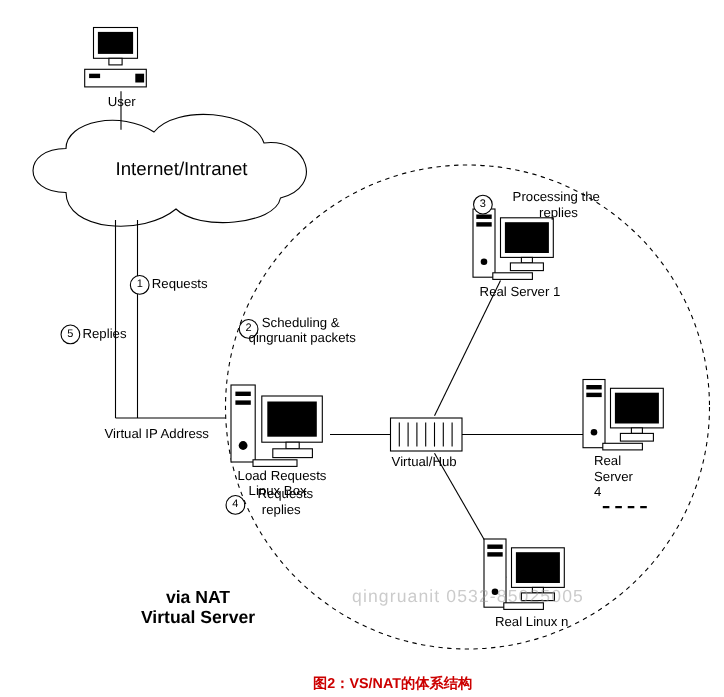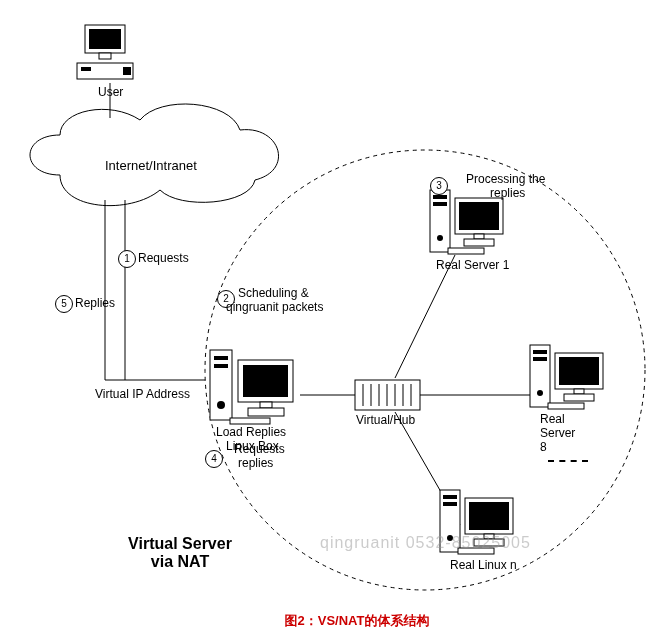--- a/index.html
+++ b/index.html
@@ -101,52 +101,52 @@
     <circle cx="10" cy="48" r="3" fill="#000"></circle>
     <rect x="25" y="8" width="48" height="36" fill="#fff" stroke="#000"></rect>
     <rect x="29" y="12" width="40" height="28" fill="#000"></rect>
     <rect x="44" y="44" width="10" height="5" fill="#fff" stroke="#000"></rect>
     <rect x="34" y="49" width="30" height="7" fill="#fff" stroke="#000"></rect>
     <rect x="18" y="58" width="36" height="6" fill="#fff" stroke="#000"></rect>
   </g>
 </svg>
 
 <div class="label" style="left:98px; top:85px">User</div>
-<div class="label" style="left:105px; top:158px; font-size:13px">Internet/Intranet</div>
+<div class="label" style="left:105px; top:144px; font-size:17px">Internet/Intranet</div>
 
 <div class="circnum" style="left:118px; top:250px">1</div>
 <div class="label" style="left:138px; top:251px">Requests</div>
 
 <div class="circnum" style="left:55px; top:295px">5</div>
 <div class="label" style="left:75px; top:296px">Replies</div>
 
 <div class="circnum" style="left:217px; top:290px">2</div>
 <div class="label" style="left:238px; top:286px">Scheduling &amp;</div>
 <div class="label" style="left:226px; top:300px">qingruanit packets</div>
 
 <div class="circnum" style="left:430px; top:177px">3</div>
 <div class="label" style="left:466px; top:172px">Processing the</div>
 <div class="label" style="left:490px; top:186px">replies</div>
 
 <div class="circnum" style="left:205px; top:450px">4</div>
 <div class="label" style="left:234px; top:442px">Requests</div>
 <div class="label" style="left:238px; top:456px">replies</div>
 
 <div class="label" style="left:95px; top:387px">Virtual IP Address</div>
-<div class="label" style="left:216px; top:425px">Load Replies</div>
+<div class="label" style="left:216px; top:425px">Load Requests</div>
 <div class="label" style="left:226px; top:439px">Linux Box</div>
 <div class="label" style="left:356px; top:413px">Virtual/Hub</div>
 <div class="label" style="left:436px; top:258px">Real Server 1</div>
-<div class="label" style="left:540px; top:412px">Real Server 8</div>
+<div class="label" style="left:540px; top:412px">Real Server 4</div>
 <div class="label" style="left:450px; top:558px">Real Linux n</div>
 
 <div class="ellipsis" style="left:548px; top:460px"></div>
 
 <div class="vs-title" style="left:110px; top:535px; width:140px">
+  <div>via NAT</div>
   <div>Virtual Server</div>
-  <div>via NAT</div>
 </div>
 
 <div class="watermark" style="left:320px; top:534px">qingruanit        0532-85025005</div>
 
 <div class="caption" style="left:0; top:612px">图2：VS/NAT的体系结构</div>
 
 </div>
 
 </body></html>

